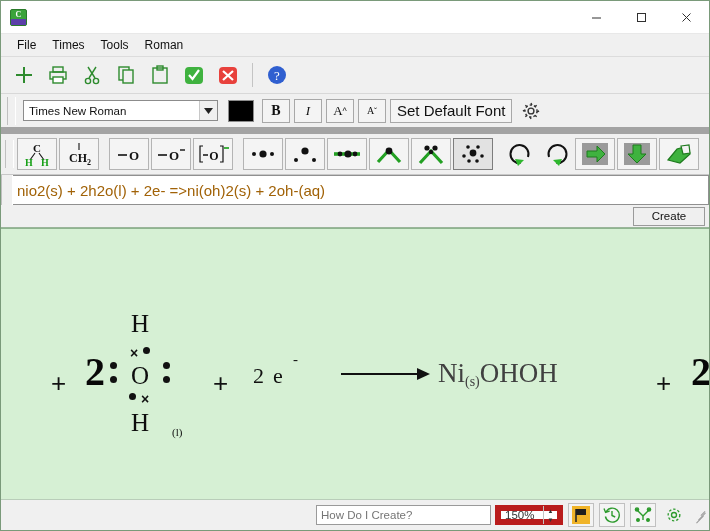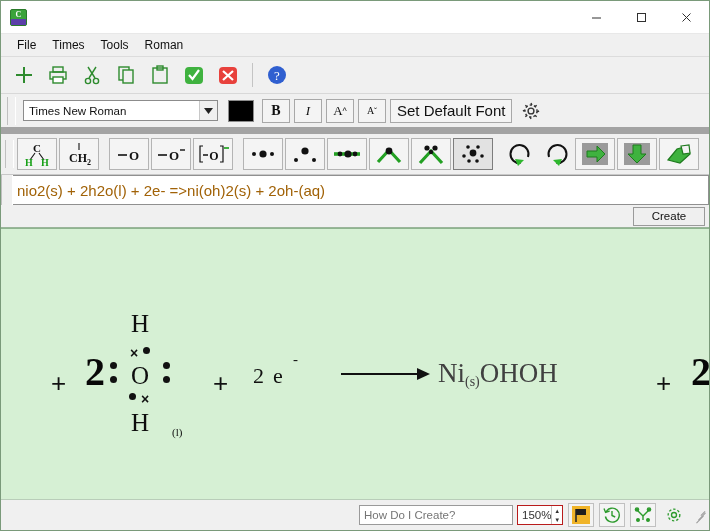--- a/index.html
+++ b/index.html
@@ -132,26 +132,26 @@
   .sup{position:absolute;font-size:15px;font-family:"Liberation Serif",serif;color:#111;}
   .prod{position:absolute;font-size:27px;font-family:"Liberation Serif",serif;color:#404040;white-space:nowrap;}
   .prod .sub{font-size:14px;vertical-align:-4px;}
   
   .statusbar{
     height:30px;min-height:30px;background:#f0f0f0;border-top:1px solid #b9cdb9;
     display:flex;align-items:center;padding-left:6px;
   }
   .status-spring{flex:1;}
   .howdo{
-    width:154px;height:20px;background:#fff;border:1px solid #9a9a9a;
+    width:175px;height:20px;background:#fff;border:1px solid #9a9a9a;
     display:flex;align-items:center;padding-left:4px;font-size:11.5px;color:#555;
     box-sizing:border-box;
   }
   .zoombox{
-    width:46px;height:20px;background:#fff;border:1px solid #b91c1c;margin-left:4px;
+    width:68px;height:20px;background:#fff;border:6px solid #b91c1c;margin-left:4px;
     display:flex;align-items:center;box-sizing:border-box;
   }
   .zoombox .zv{flex:1;text-align:left;padding-left:4px;font-size:11.5px;color:#333;}
   .spin{width:13px;height:18px;display:flex;flex-direction:column;border-left:1px solid #c4c4c4;}
   .spin div{flex:1;display:flex;align-items:center;justify-content:center;font-size:6px;color:#333;}
   .status-btn{
     width:26px;height:24px;margin-left:5px;display:flex;align-items:center;justify-content:center;
     border:1px solid #c0c0c0;background:#f4f4f4;box-sizing:border-box;
   }
   .status-btn.flat{border:none;background:transparent;}

